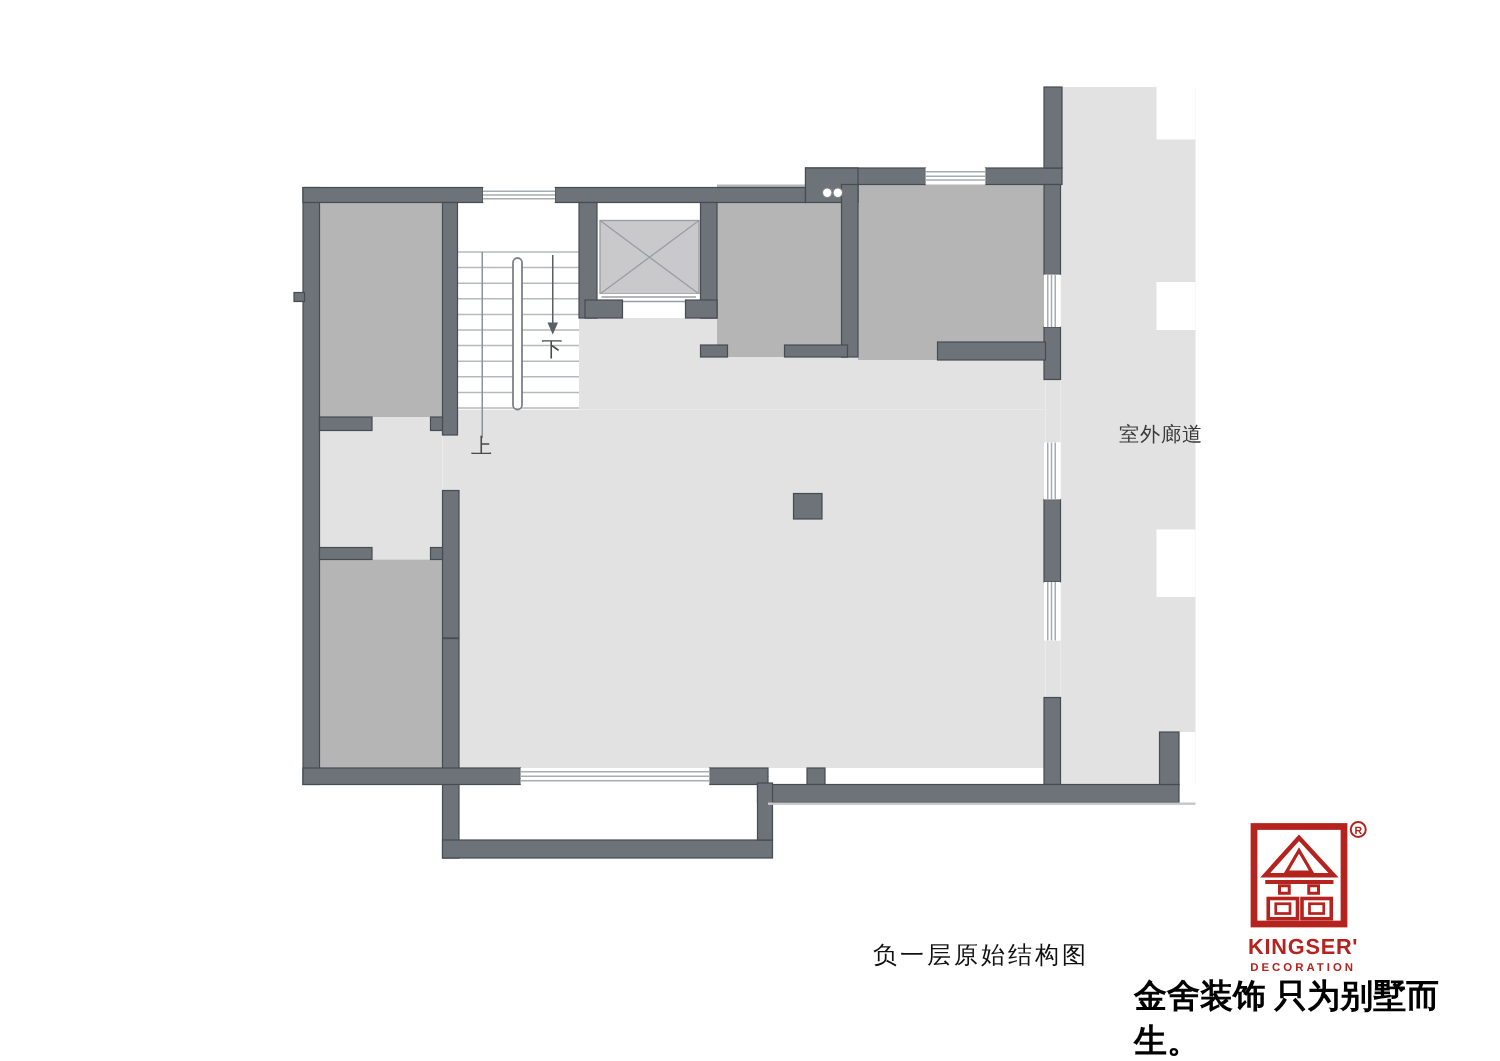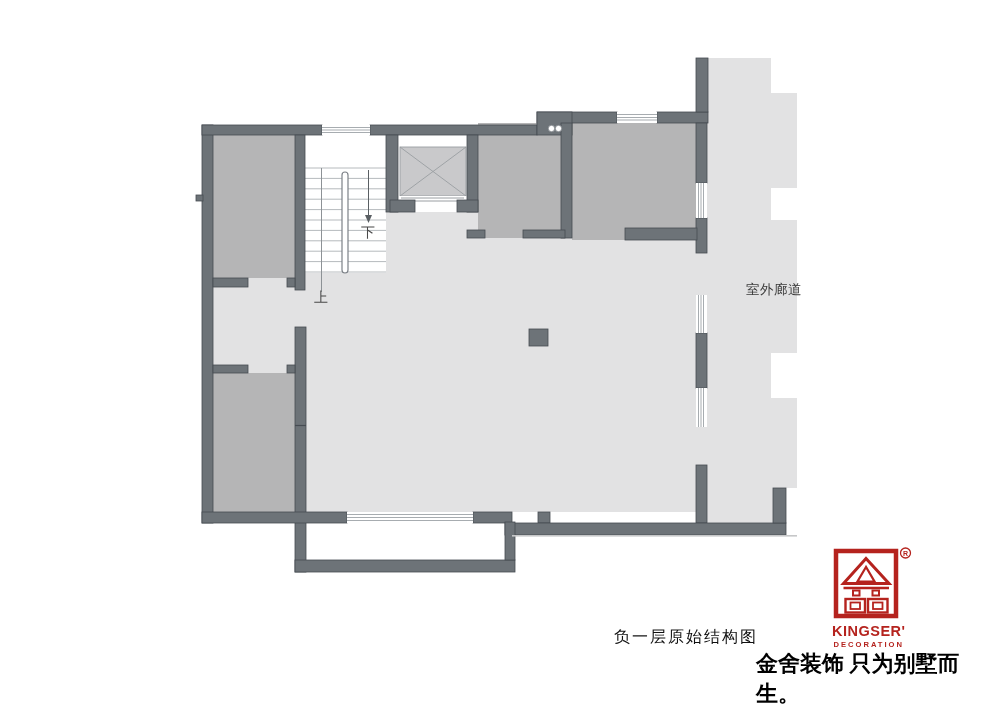--- a/index.html
+++ b/index.html
@@ -7,21 +7,21 @@
           font-family:"Liberation Sans",sans-serif;}
   svg{position:absolute;left:0;top:0;}
   .w{fill:#6d7378;stroke:#464c52;stroke-width:0.8;}
   .room{fill:#b5b5b6;}
   .hall{fill:#e2e2e3;}
   .white{fill:#ffffff;}
   .winline{stroke:#a7acb0;stroke-width:1;fill:none;}
   .tread{stroke:#b6babd;stroke-width:1;}
   .thin{stroke:#8d9296;stroke-width:1;fill:none;}
   .planlabel{font-family:"Liberation Serif",serif;fill:#3a3a3a;}
-  #caption{position:absolute;left:614px;top:627px;font-size:16px;letter-spacing:2px;color:#101010;
+  #caption{position:absolute;left:582px;top:627px;font-size:16px;letter-spacing:2px;color:#101010;
            font-family:"Liberation Sans",sans-serif;}
   #slogan{position:absolute;left:756px;top:649px;font-size:22px;font-weight:600;color:#000;
           font-family:"Liberation Serif",serif;}
   .red{fill:none;stroke:#b5231e;}
 </style>
 </head>
 <body>
 
 <div id="canvas">
 

